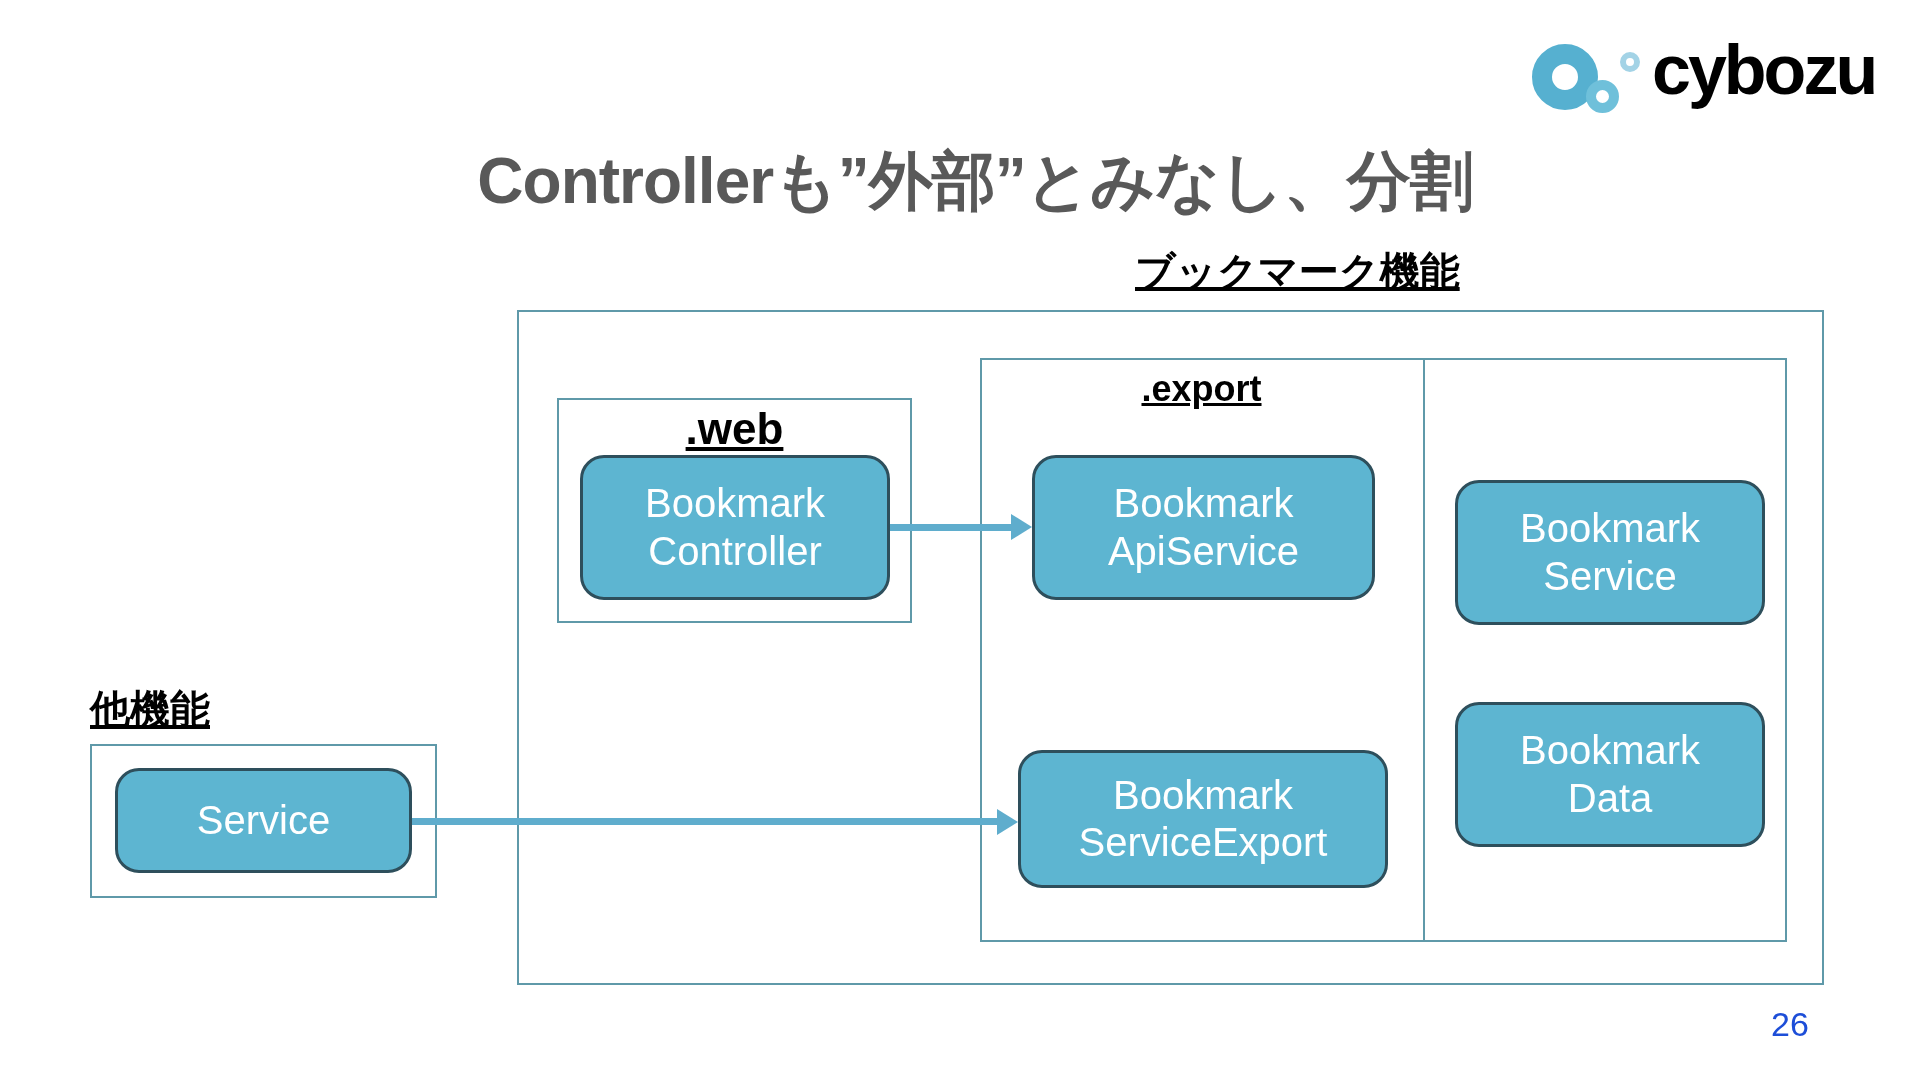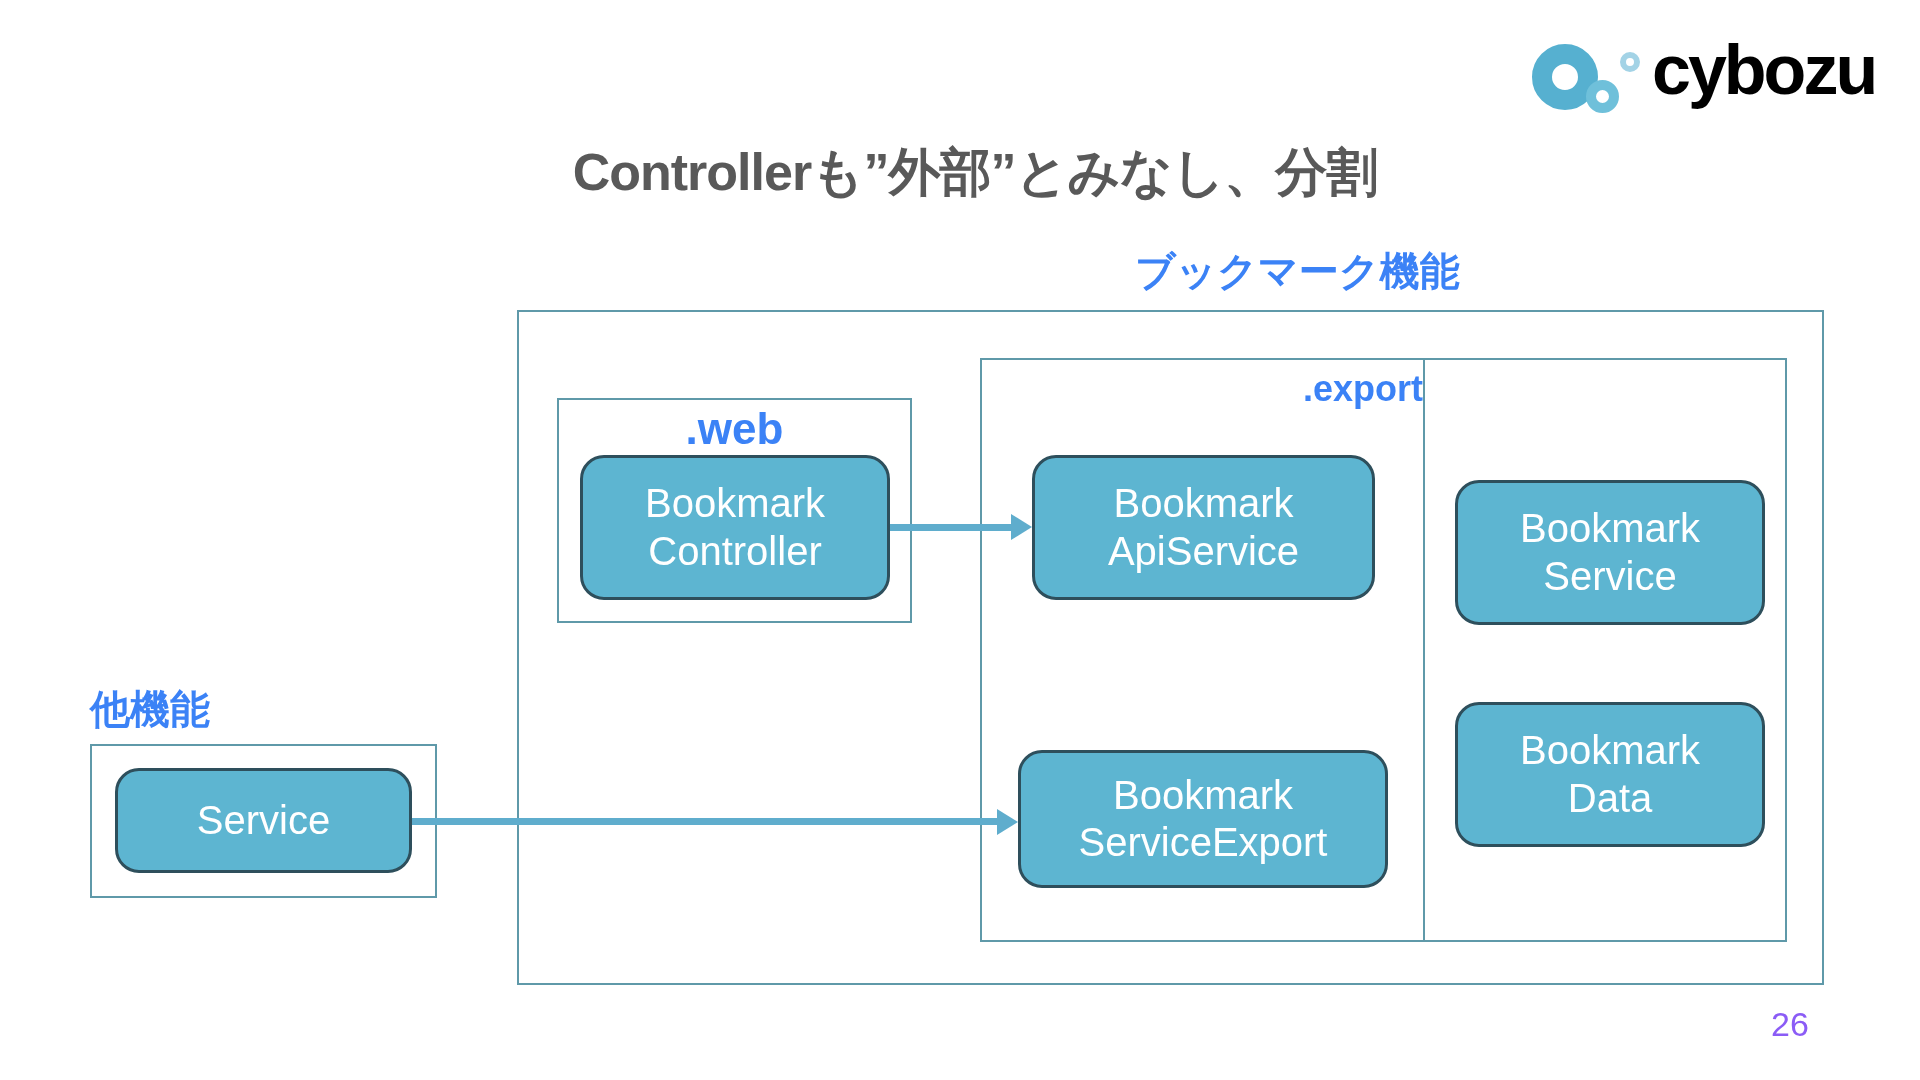--- a/index.html
+++ b/index.html
@@ -6,21 +6,21 @@
   body {
     width:1920px; height:1080px;
     background:#ffffff;
     font-family:"Liberation Sans", sans-serif;
     position:relative;
     overflow:hidden;
   }
   .slide-title {
     position:absolute; left:410px; top:138px; width:1130px;
     text-align:center;
-    font-size:52px; font-weight:bold; color:#595959;
+    font-size:64px; font-weight:bold; color:#595959;
     letter-spacing:-1px;
     white-space:nowrap;
   }
   
   .donut { position:absolute; border-radius:50%; background:transparent; box-sizing:content-box; }
   .donut.large  { left:1532px; top:44px;  width:26px; height:26px; border:20px solid #56b0d0; }
   .donut.medium { left:1586px; top:80px;  width:13px; height:13px; border:10px solid #6fc0da; }
   .donut.small  { left:1620px; top:52px;  width:8px;  height:8px;  border:6px  solid #a3d3e6; }
   .logo-text {
     position:absolute; left:1652px; top:30px;
@@ -32,25 +32,25 @@
   .frame.feature { left:517px;  top:310px; width:1307px; height:675px; }
   .frame.web     { left:557px;  top:398px; width:355px;  height:225px; }
   .frame.export  { left:980px;  top:358px; width:807px;  height:584px; }
   .frame.other   { left:90px;   top:744px; width:347px;  height:154px; }
   .export-divider {
     position:absolute; left:1423px; top:358px; height:584px; width:0;
     border-left:2px solid #5f99a9;
   }
   
   .pkg-label {
-    position:absolute; color:#3b82f6; font-weight:bold; white-space:nowrap;
+    position:absolute; color:#000000; font-weight:bold; white-space:nowrap;text-decoration:underline;
   }
   .lbl-feature { left:1135px; top:244px; font-size:40px; }
   .lbl-web     { left:557px;  top:404px; width:355px; text-align:center; font-size:44px; }
-  .lbl-export  { left:980px;  top:368px; width:443px; text-align:right; font-size:36px; }
+  .lbl-export  { left:980px;  top:368px; width:443px; text-align:center; font-size:36px; }
   .lbl-other   { left:90px;   top:682px; width:347px; font-size:40px; }
   
   .node {
     position:absolute;
     background:#5db5d1;
     border:3px solid #2e4f5c;
     border-radius:24px;
     color:#ffffff;
     display:flex; align-items:center; justify-content:center;
     text-align:center;
@@ -71,21 +71,21 @@
     border-top:13px solid transparent;
     border-bottom:13px solid transparent;
     border-left:21px solid #5fadcd;
   }
   .a1-line { left:890px; top:524px; width:121px; }
   .a1-head { left:1011px; top:514px; }
   .a2-line { left:412px; top:818px; width:585px; }
   .a2-head { left:997px; top:809px; }
   .page-number {
     position:absolute; left:1760px; top:1005px; width:60px;
-    text-align:center; font-size:34px; color:#8b5cf6;
+    text-align:center; font-size:34px; color:#1d4ed8;
   }
 </style>
 </head>
 <body>
 
 <div>
   <div class="donut large"></div>
   <div class="donut medium"></div>
   <div class="donut small"></div>
   <div class="logo-text">cybozu</div>

